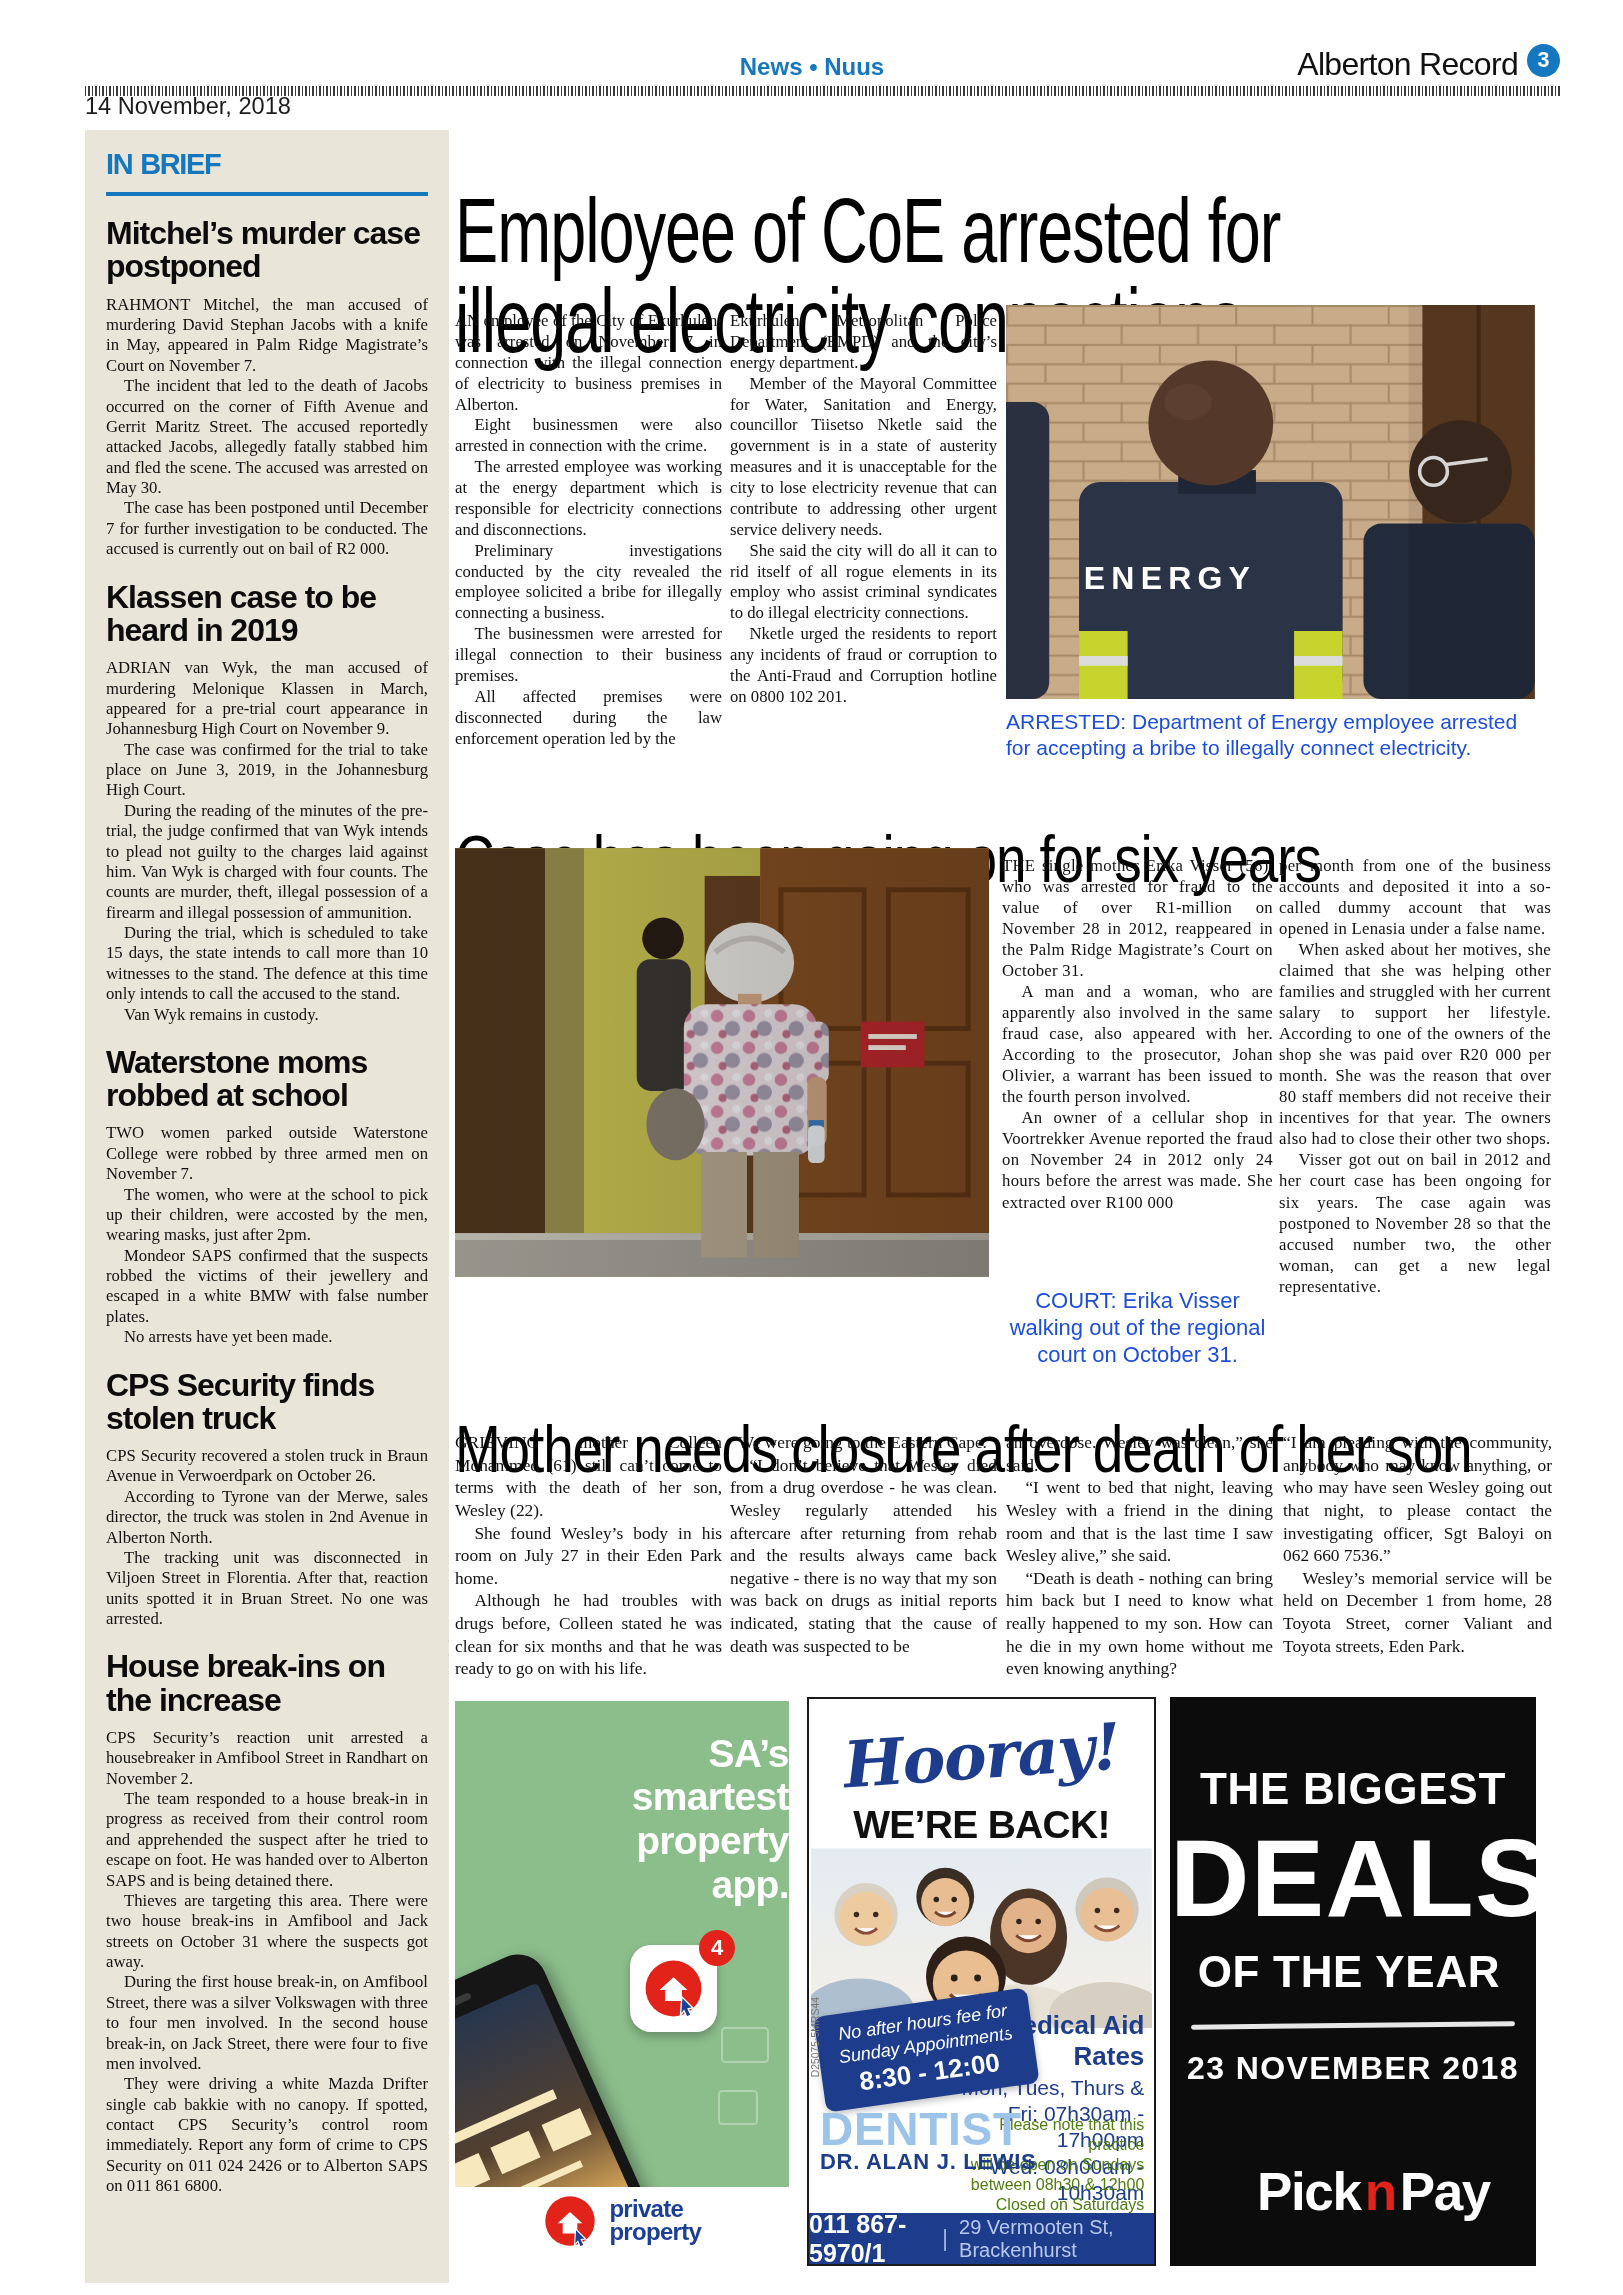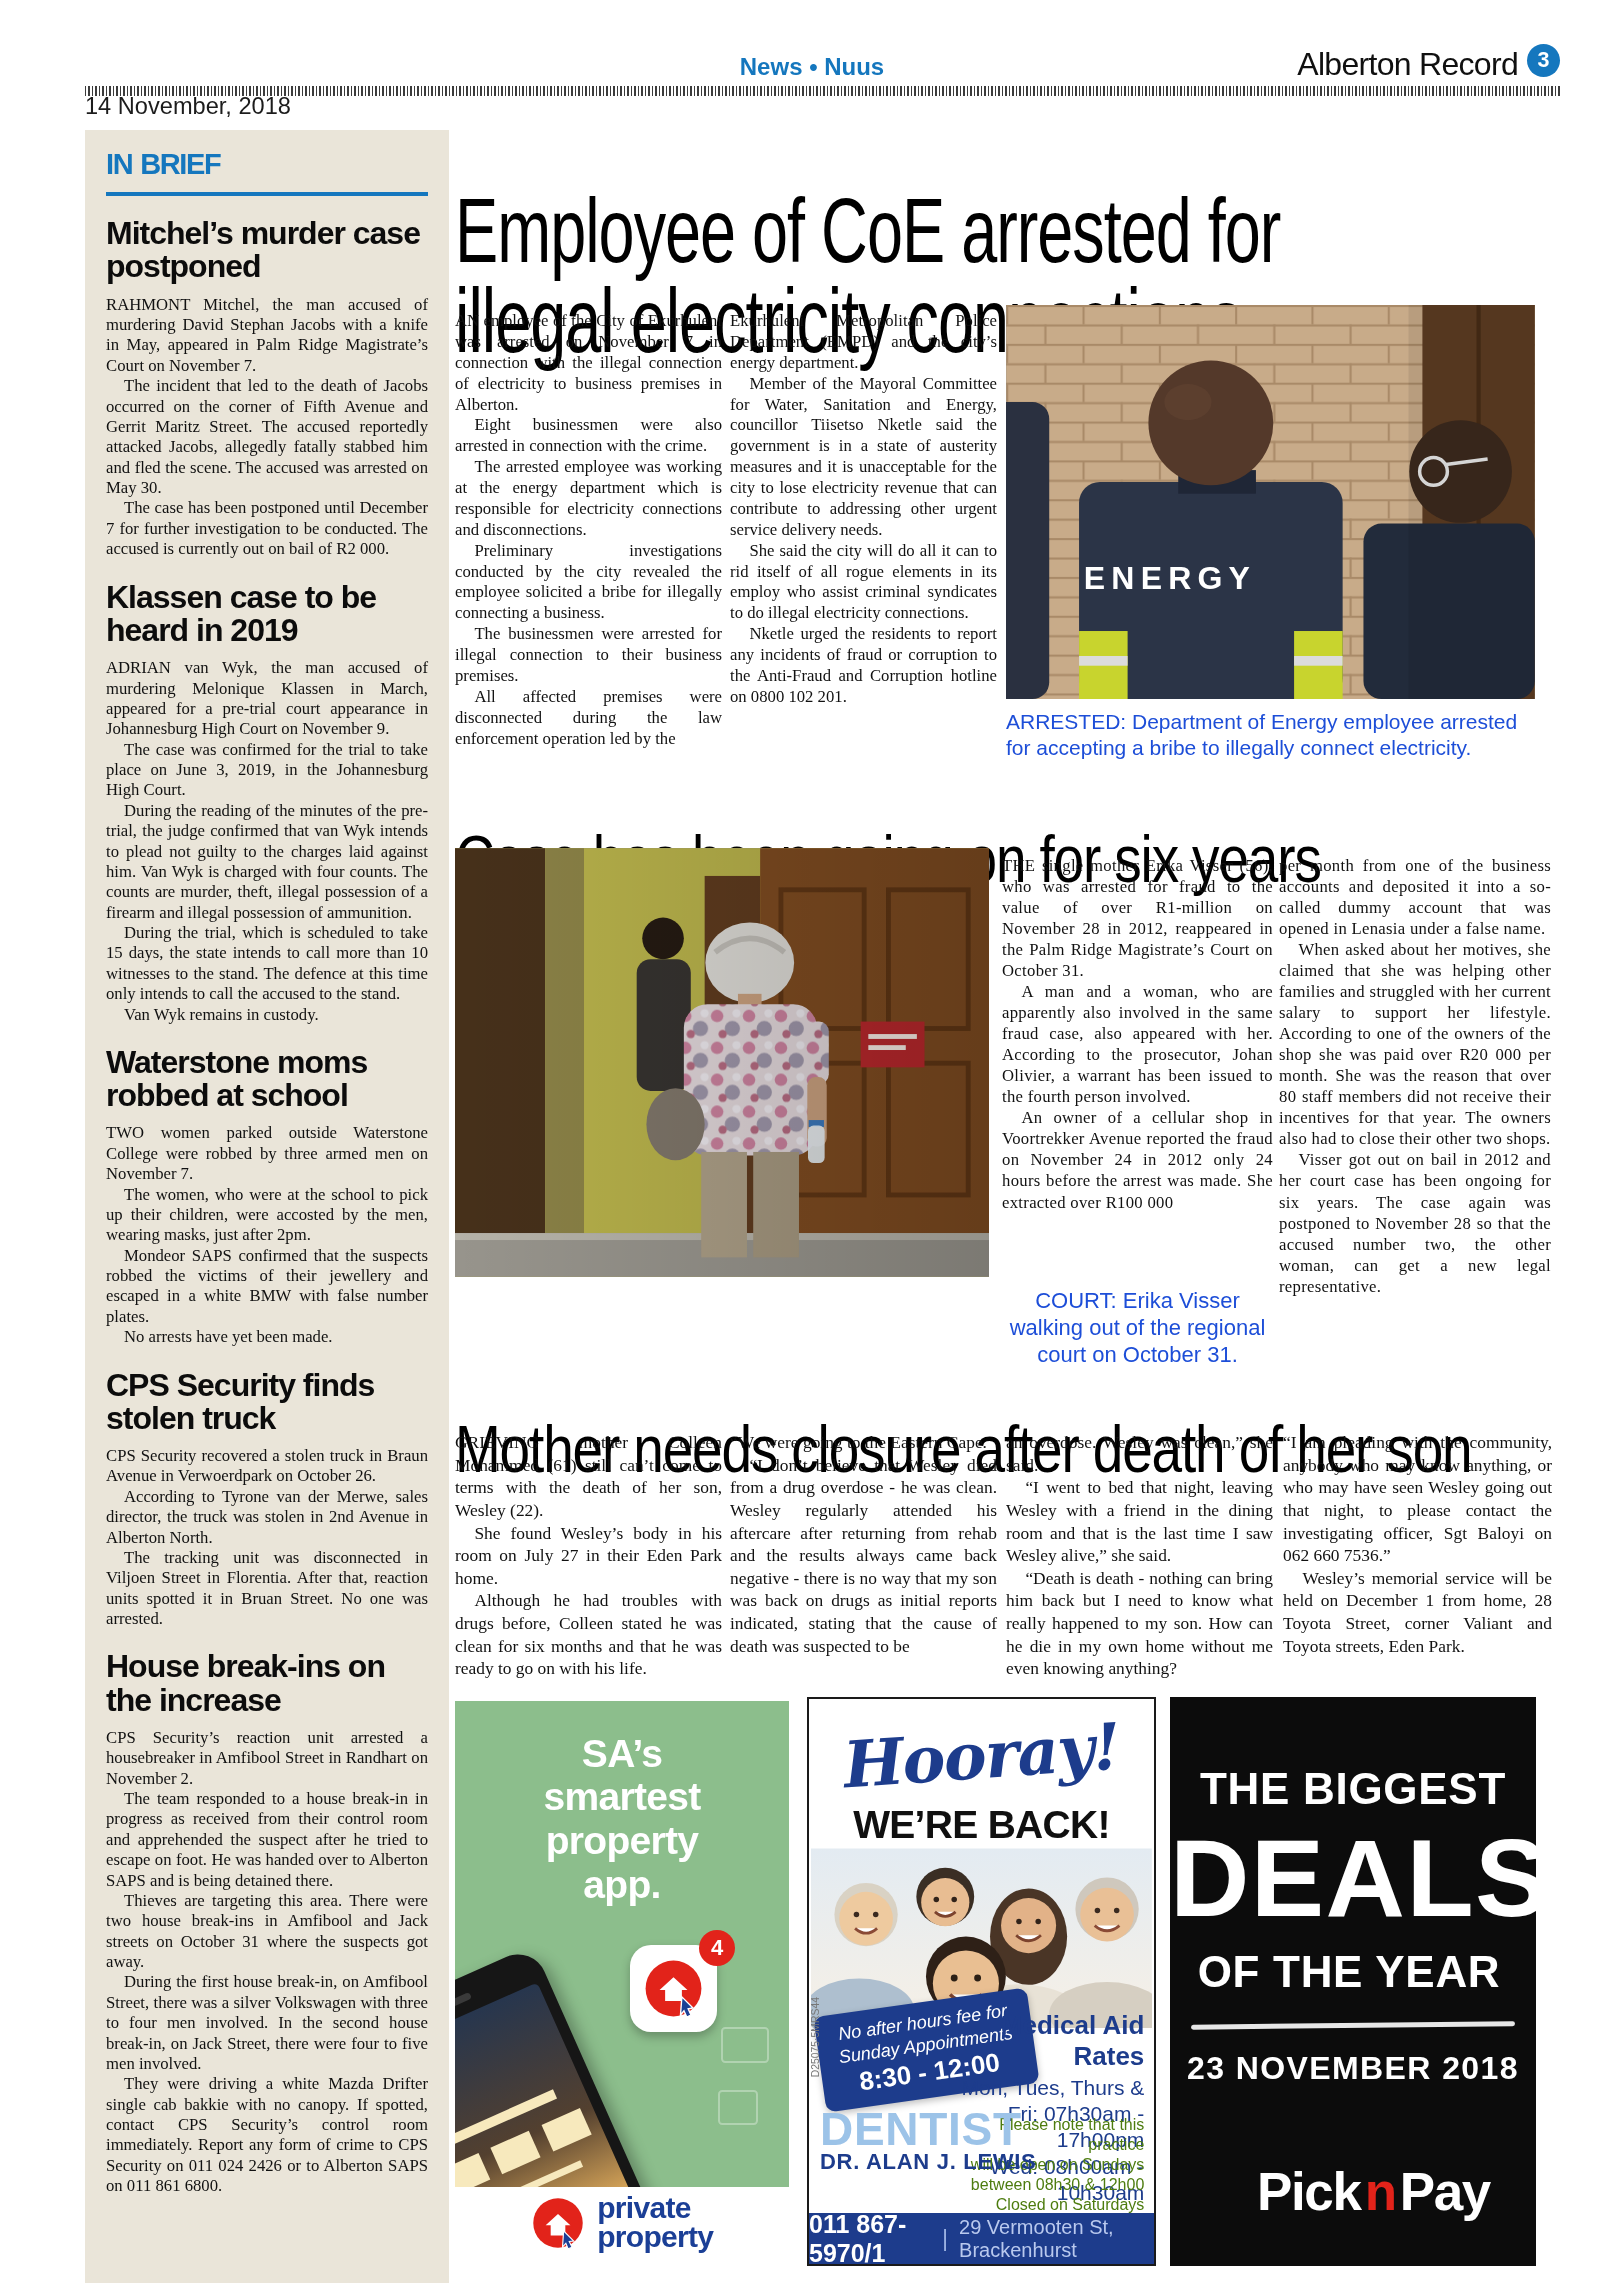--- a/index.html
+++ b/index.html
@@ -50,39 +50,39 @@
   .energy-label{position:absolute;left:0;top:255px;width:62%;text-align:center;color:#fff;
                 font-size:32px;font-weight:bold;letter-spacing:6.2px;}
 
   
   .ad{position:absolute;top:1697px;height:569px;box-sizing:border-box;}
 
   
   .ad-prop{left:451px;width:342px;background:#fff;}
   .prop-green{position:absolute;left:4.2px;right:4.2px;top:4.2px;height:486px;background:#8cbe8c;
               overflow:hidden;}
-  .prop-head{position:absolute;left:0;right:0;top:30.5px;text-align:center;color:#fff;
+  .prop-head{position:absolute;left:0;right:0;top:30.5px;text-align:right;color:#fff;
              font-size:39px;font-weight:bold;line-height:1.12;white-space:pre-line;letter-spacing:-0.7px;}
   .app-icon{position:absolute;left:175px;top:244px;width:87px;height:87px;background:#fff;
             border-radius:21px;display:flex;align-items:center;justify-content:center;
             box-shadow:0 4.2px 9.7px rgba(0,0,0,.25);}
   .app-badge{position:absolute;left:244px;top:229px;width:36px;height:36px;border-radius:50%;
              background:#e2231a;color:#fff;font-size:22px;font-weight:bold;display:flex;
              align-items:center;justify-content:center;z-index:3;}
   .phone{position:absolute;left:-49px;top:271px;width:215px;height:389px;background:#161616;
          border-radius:29px;transform:rotate(-24deg);box-shadow:5.6px 7px 15.3px rgba(0,0,0,.3);}
   .phone-screen{position:absolute;left:11px;right:11px;top:36px;bottom:28px;border-radius:5.6px;
                 background:linear-gradient(180deg,#27364e 0%,#53402f 42%,#cf9f56 68%,#ecd394 100%);
                 overflow:hidden;}
   .phone-speaker{position:absolute;left:76px;top:16.7px;width:62px;height:7px;border-radius:4.2px;background:#3a3a3a;}
   .win{position:absolute;background:#f7e9bd;}
   .doodle{position:absolute;border:2.8px solid rgba(255,255,255,.32);}
   .prop-logo{position:absolute;left:0;right:0;top:497px;display:flex;gap:12.5px;
              align-items:center;justify-content:center;}
-  .pp-text{color:#1b3f96;font-size:30px;font-weight:bold;line-height:.95;letter-spacing:-0.7px;}
+  .pp-text{color:#1b3f96;font-size:24px;font-weight:bold;line-height:.95;letter-spacing:-0.7px;}
 
   
   .ad-dent{left:807px;width:349px;background:#fff;border:2.1px solid #1a1a1a;overflow:hidden;}
   .hooray{position:absolute;left:0;right:0;top:19.4px;text-align:center;color:#1d3c8c;
           font-family:"DejaVu Serif",serif;font-style:italic;font-weight:bold;font-size:64px;
           transform:rotate(-4deg);letter-spacing:-1.4px;}
   .wereback{position:absolute;left:0;right:0;top:104px;text-align:center;color:#101010;
             font-size:39px;font-weight:800;letter-spacing:-0.7px;}
   .fam-photo{position:absolute;left:2.1px;right:2.1px;top:149px;height:180px;}
   .dent-badge{position:absolute;left:9.7px;top:303px;width:215px;height:96px;background:#1d3c8c;

